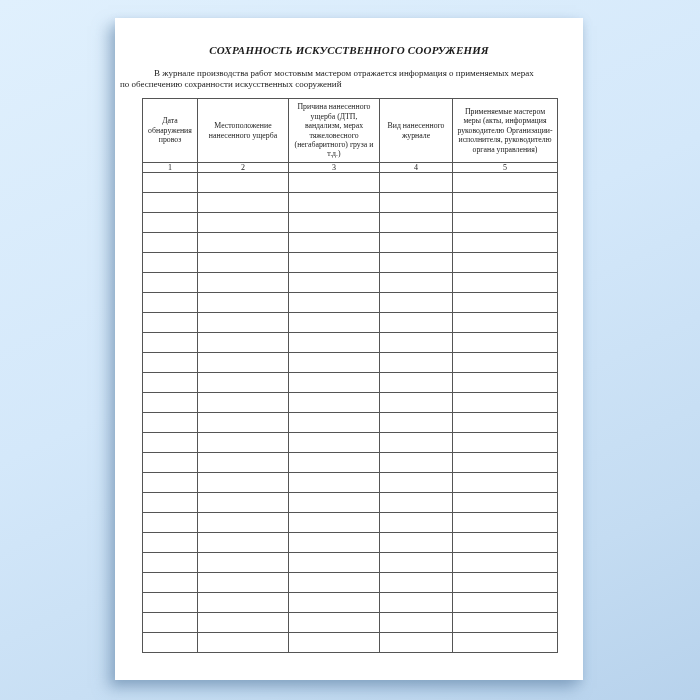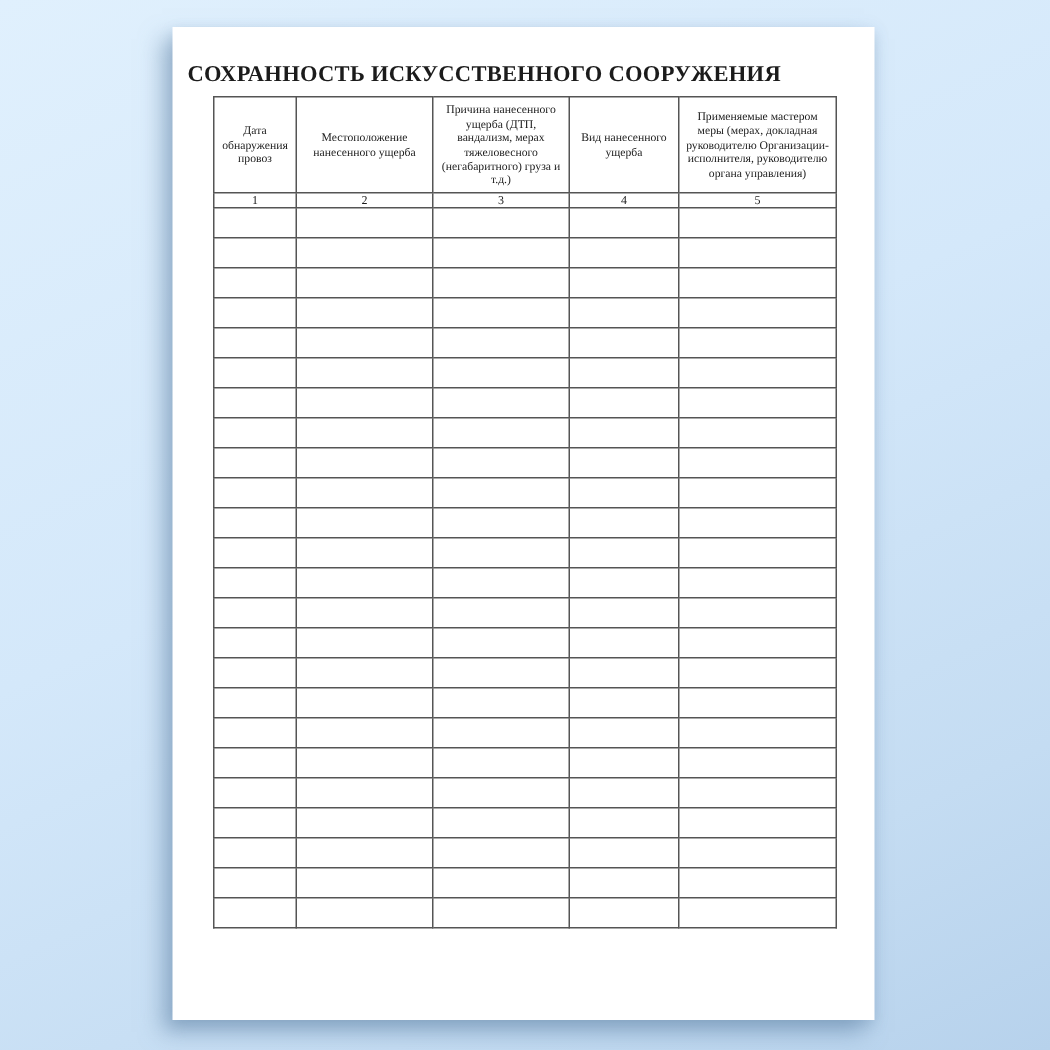--- a/index.html
+++ b/index.html
@@ -20,25 +20,26 @@
     left: 115px;
     top: 18px;
     width: 468px;
     height: 662px;
     background: #ffffff;
     box-shadow: -7px 8px 14px rgba(100, 135, 170, 0.55), 0 3px 8px rgba(100, 135, 170, 0.25);
     box-sizing: border-box;
   }
   .doc-title {
     margin: 27px 10px 0 10px;
-    text-align: left;
-    font-size: 15px;
+    text-align: center;
+    font-size: 11px;
     font-weight: bold;
     letter-spacing: 0.2px;
     line-height: 11px;
+    font-style: italic;
   }
   .intro {
     margin: 12px 26px 0 5px;
     font-size: 9px;
     line-height: 11px;
   }
   .intro .line {
     display: block;
     white-space: nowrap;
   }
@@ -80,36 +81,40 @@
     padding: 0;
   }
 </style>
 </head>
 <body>
 
 <div class="page">
 
   <h1 class="doc-title">СОХРАННОСТЬ ИСКУССТВЕННОГО СООРУЖЕНИЯ</h1>
 
+  <p class="intro">
+    <span class="line line-first">В журнале производства работ мостовым мастером отражается информация о применяемых мерах</span>
+    <span class="line">по обеспечению сохранности искусственных сооружений</span>
+  </p>
 
   <table class="damage-log">
     <colgroup>
       <col class="c1">
         <col class="c2">
         <col class="c3">
         <col class="c4">
         <col class="c5">
     </colgroup>
     <thead>
       <tr>
         <th>Дата обнаружения провоз</th>
         <th>Местоположение нанесенного ущерба</th>
         <th>Причина нанесенного ущерба (ДТП, вандализм, мерах тяжеловесного (негабаритного) груза и т.д.)</th>
-        <th>Вид нанесенного ущерба</th>
-        <th>Применяемые мастером меры (мерах, докладная руководителю Организации-исполнителя, руководителю органа управления)</th>
+        <th>Вид нанесенного журнале</th>
+        <th>Применяемые мастером меры (акты, информация руководителю Организации-исполнителя, руководителю органа управления)</th>
       </tr>
       <tr class="num-row">
         <td>1</td>
         <td>2</td>
         <td>3</td>
         <td>4</td>
         <td>5</td>
       </tr>
     </thead>
     <tbody>

